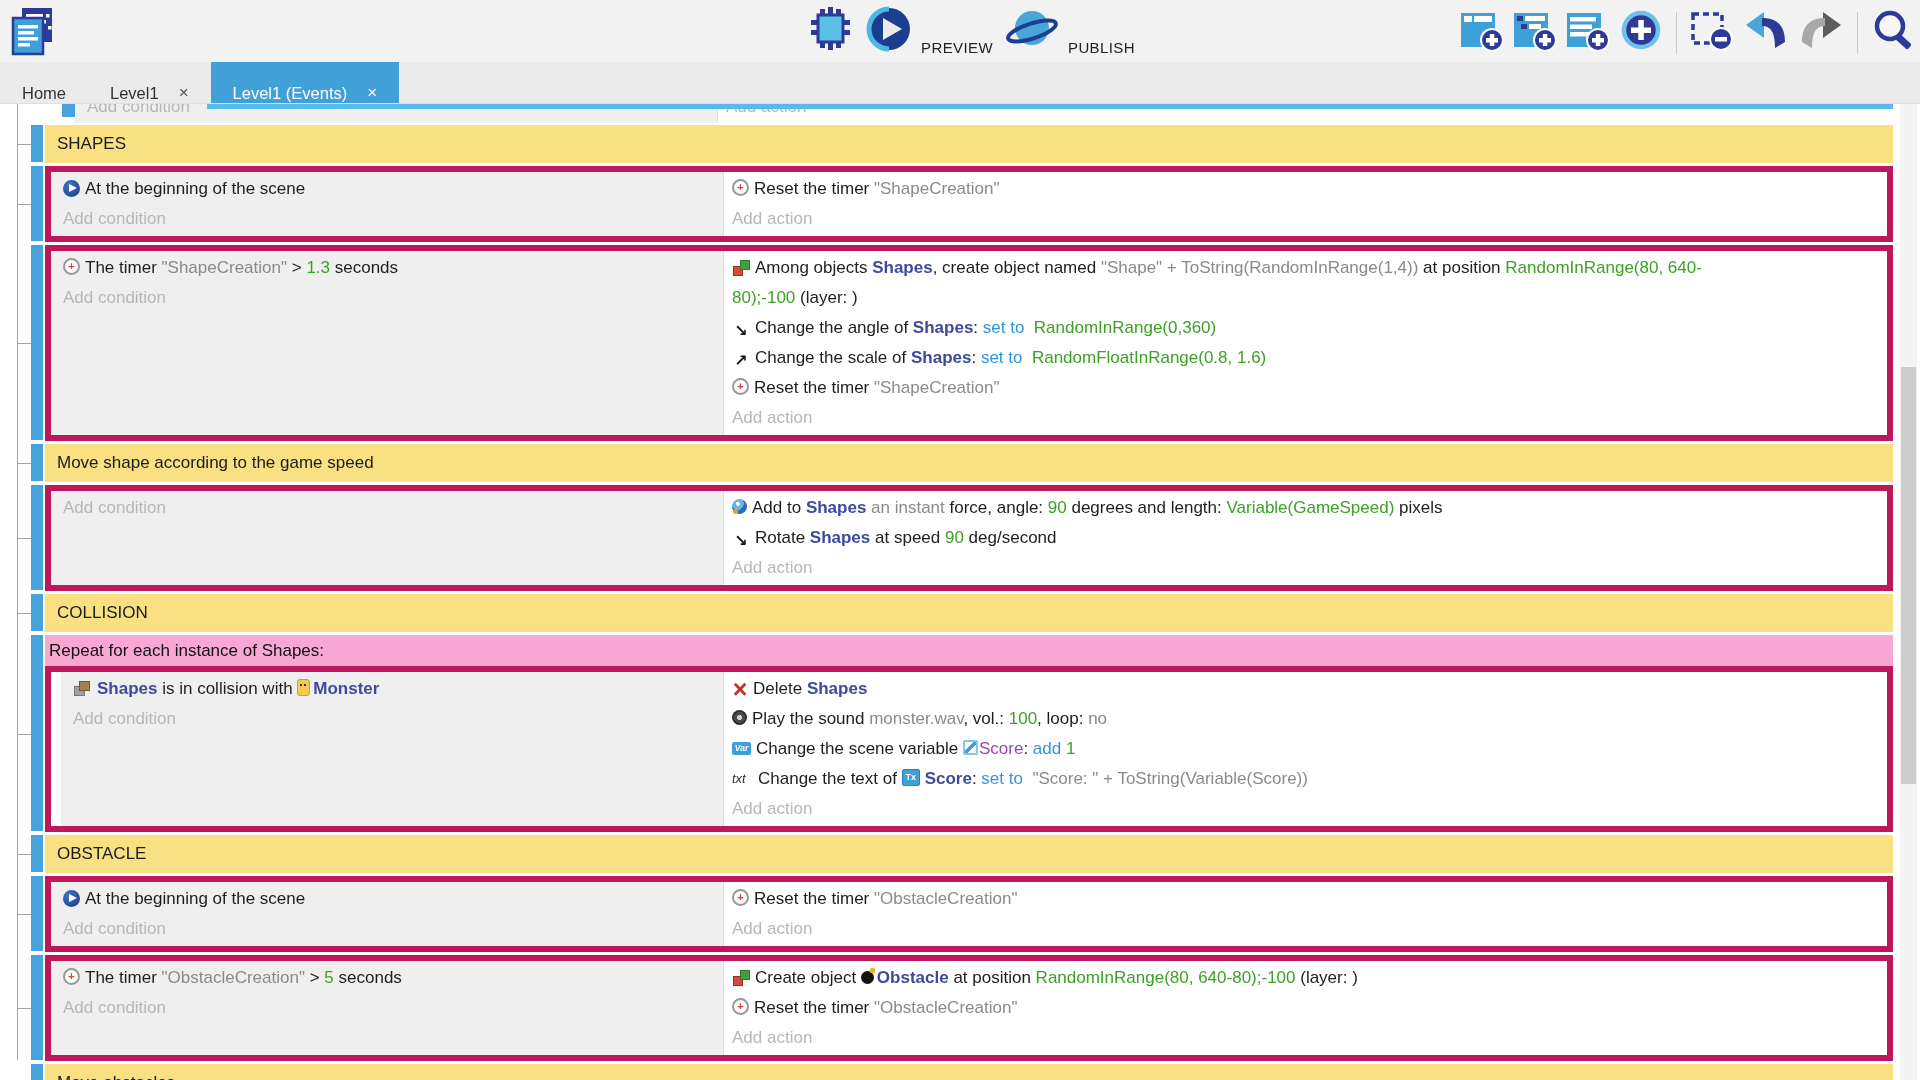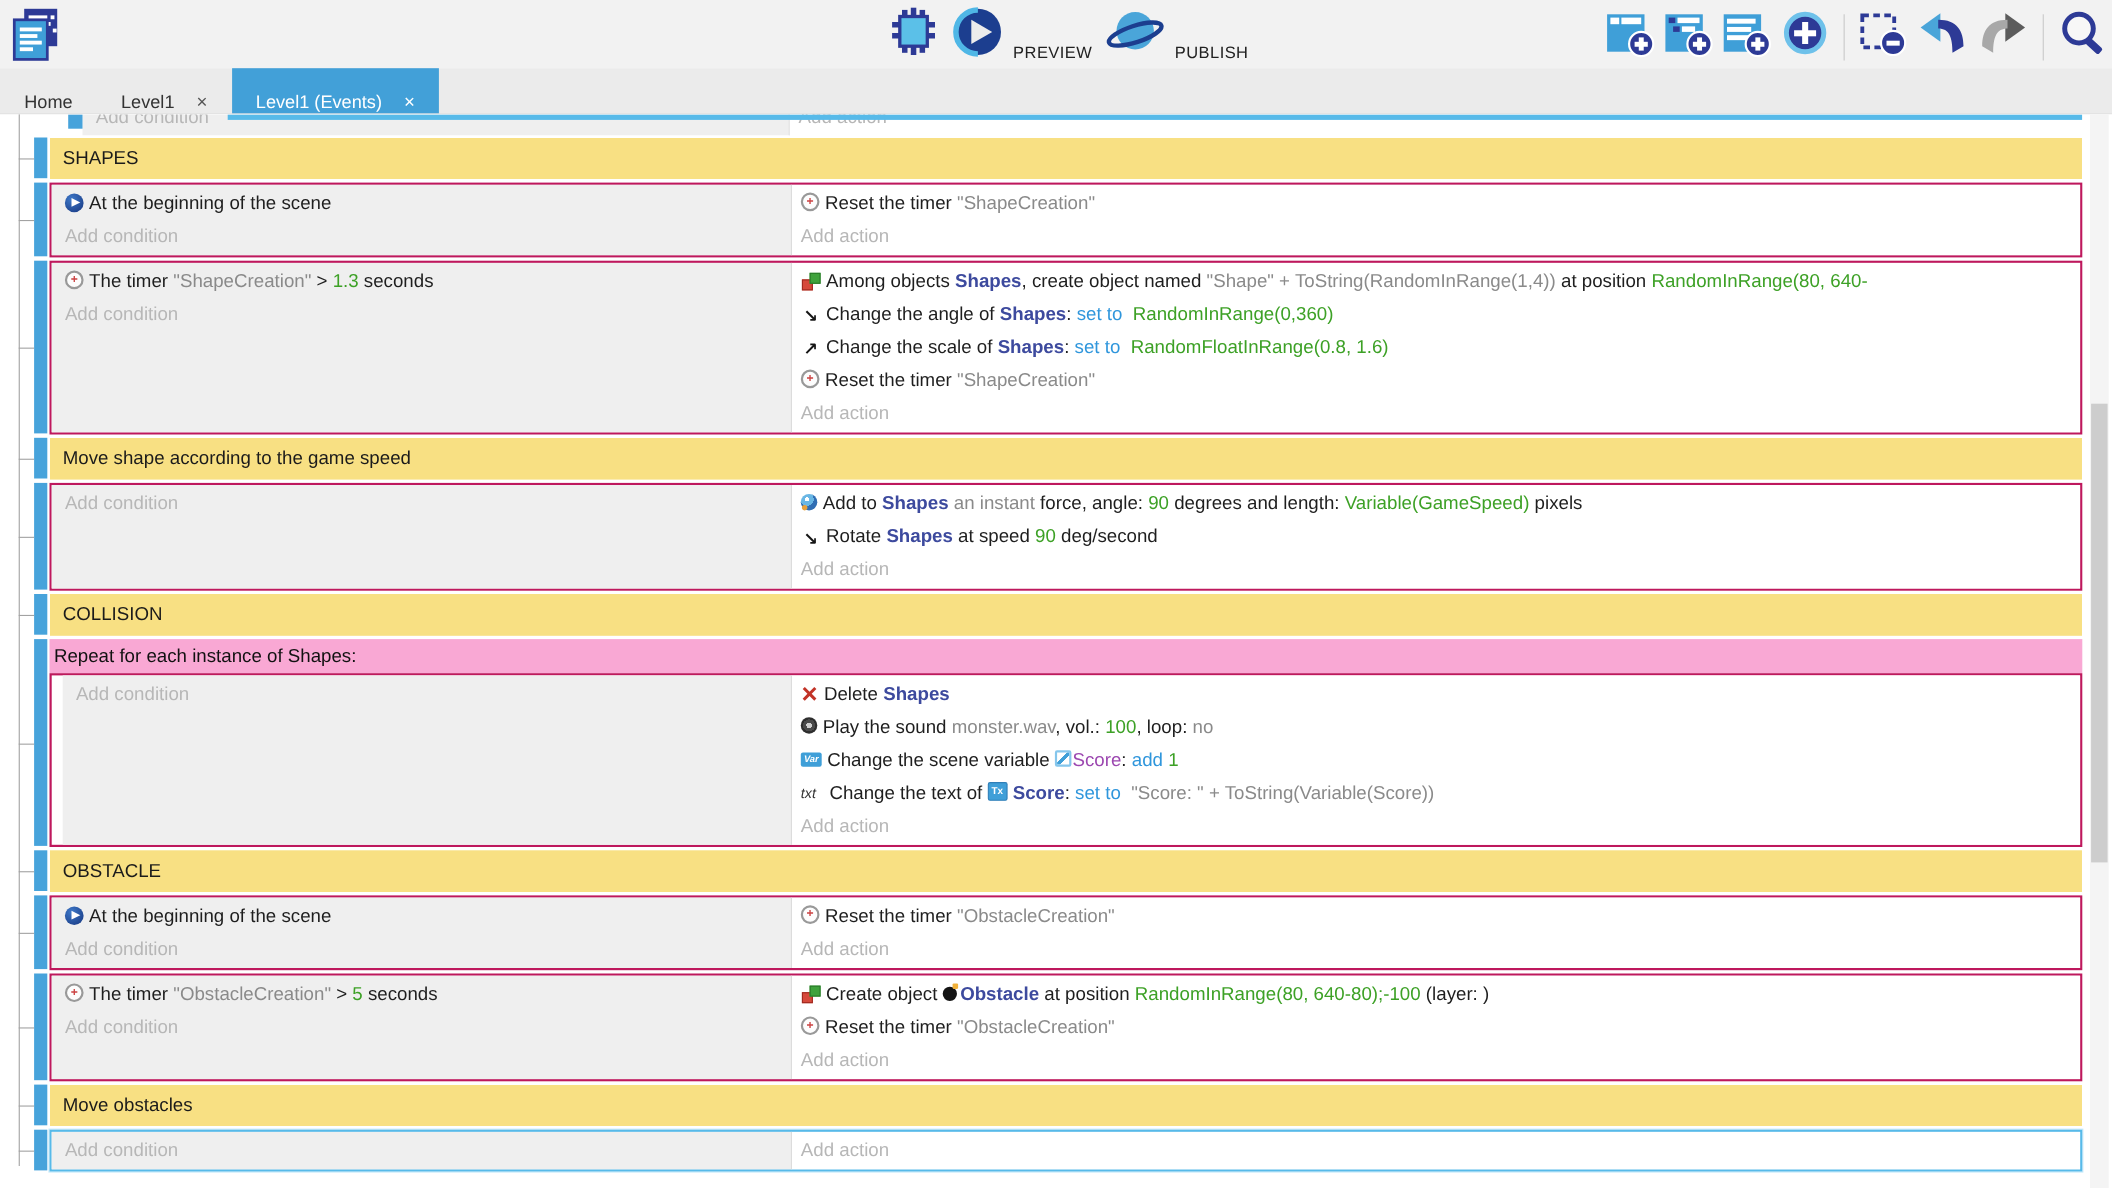--- a/index.html
+++ b/index.html
@@ -26,21 +26,21 @@
   .tab.active .close{color:#fff}
   
   .sheet{position:absolute;top:104px;left:0;right:0;bottom:0;background:#fff;padding-right:27px}
   .trunk{position:absolute;left:17px;top:0;height:956px;width:1px;background:var(--trunk)}
   .block{position:relative;margin:0 0 3px 0;padding-left:45px}
   .block::before{content:"";position:absolute;left:31px;top:0;bottom:1px;width:12px;background:var(--bar)}
   .block::after{content:"";position:absolute;left:17px;top:50%;width:14px;height:1px;background:var(--trunk)}
   .block.sliver::before,.block.sliver::after{display:none}
   .comment-row{height:38px;background:var(--yellow);background-clip:content-box;display:flex;align-items:center}
   .comment-row .ctext{padding-left:12px;font-size:17px;color:#1b1b1b}
-  .erow{display:flex;border:2px solid #be185d;background:#fff}
+  .erow{display:flex;border:6px solid #be185d;background:#fff}
   .erow.sel{border:2px solid var(--sel);box-shadow:0 0 0 1px #c6e9fa}
   .cond{flex:0 0 673px;box-sizing:border-box;background:#efefef;border-right:1px solid #dcdcdc;padding:2px 0 2px 12px}
   .cond.indent{margin-left:10px;flex-basis:663px}
   .act{flex:1;background:#fff;padding:2px 0 2px 8px}
   .line{font-size:17px;line-height:30px;white-space:pre-wrap}
   .line.ph{color:var(--ph)}
   .rep-head{font-size:17px;line-height:31px;padding-left:4px;background:#f9a8d4;color:#111}
   
   .s-p{color:#1e1e1e}.s-o{color:var(--obj);font-weight:bold}.s-e{color:var(--expr)}
   .s-g{color:var(--strg)}.s-b{color:var(--op)}.s-v{color:var(--varp)}
@@ -261,20 +261,21 @@
         </div>
       </div>
       <div class="block ev">
         <div class="erow">
           <div class="cond">
             <div class="line"><span class="ic timer-icon"></span><span class="s-p">The timer </span><span class="s-g">"ShapeCreation"</span><span class="s-p"> &gt; </span><span class="s-e">1.3</span><span class="s-p"> seconds</span></div>
             <div class="line ph">Add condition</div>
           </div>
           <div class="act">
             <div class="line"><span class="ic create-object-icon"></span><span class="s-p">Among objects </span><span class="s-o">Shapes</span><span class="s-p">, create object named </span><span class="s-g">"Shape" + ToString(RandomInRange(1,4))</span><span class="s-p"> at position </span><span class="s-e">RandomInRange(80, 640-</span></div>
+            <div class="line"><span class="s-e">80);-100</span><span class="s-p"> (layer: )</span></div>
             <div class="line"><span class="ic angle-icon"></span><span class="s-p">Change the angle of </span><span class="s-o">Shapes</span><span class="s-p">: </span><span class="s-b">set to </span><span class="s-e"> RandomInRange(0,360)</span></div>
             <div class="line"><span class="ic scale-icon"></span><span class="s-p">Change the scale of </span><span class="s-o">Shapes</span><span class="s-p">: </span><span class="s-b">set to </span><span class="s-e"> RandomFloatInRange(0.8, 1.6)</span></div>
             <div class="line"><span class="ic timer-icon"></span><span class="s-p">Reset the timer </span><span class="s-g">"ShapeCreation"</span></div>
             <div class="line ph">Add action</div>
           </div>
         </div>
       </div>
       <div class="block comment-row">
         <span class="ctext">Move shape according to the game speed</span>
       </div>
@@ -290,20 +291,21 @@
           </div>
         </div>
       </div>
       <div class="block comment-row">
         <span class="ctext">COLLISION</span>
       </div>
       <div class="block repeat">
         <div class="rep-head">Repeat for each instance of Shapes:</div>
         <div class="erow">
           <div class="cond indent">
+            <div class="line"><span class="ic collision-icon"></span><span class="s-o">Shapes</span><span class="s-p"> is in collision with </span><span class="ic monster-icon"></span><span class="s-o">Monster</span></div>
             <div class="line ph">Add condition</div>
           </div>
           <div class="act">
             <div class="line"><span class="ic delete-icon"></span><span class="s-p">Delete </span><span class="s-o">Shapes</span></div>
             <div class="line"><span class="ic sound-icon"></span><span class="s-p">Play the sound </span><span class="s-g">monster.wav</span><span class="s-p">, vol.: </span><span class="s-e">100</span><span class="s-p">, loop: </span><span class="s-g">no</span></div>
             <div class="line"><span class="ic variable-icon"></span><span class="s-p">Change the scene variable </span><span class="ic scene-variable-icon"></span><span class="s-v">Score</span><span class="s-p">: </span><span class="s-b">add </span><span class="s-e">1</span></div>
             <div class="line"><span class="ic text-action-icon"></span><span class="s-p">Change the text of </span><span class="ic text-object-icon"></span><span class="s-o">Score</span><span class="s-p">: </span><span class="s-b">set to </span><span class="s-g"> "Score: " + ToString(Variable(Score))</span></div>
             <div class="line ph">Add action</div>
           </div>
         </div>

